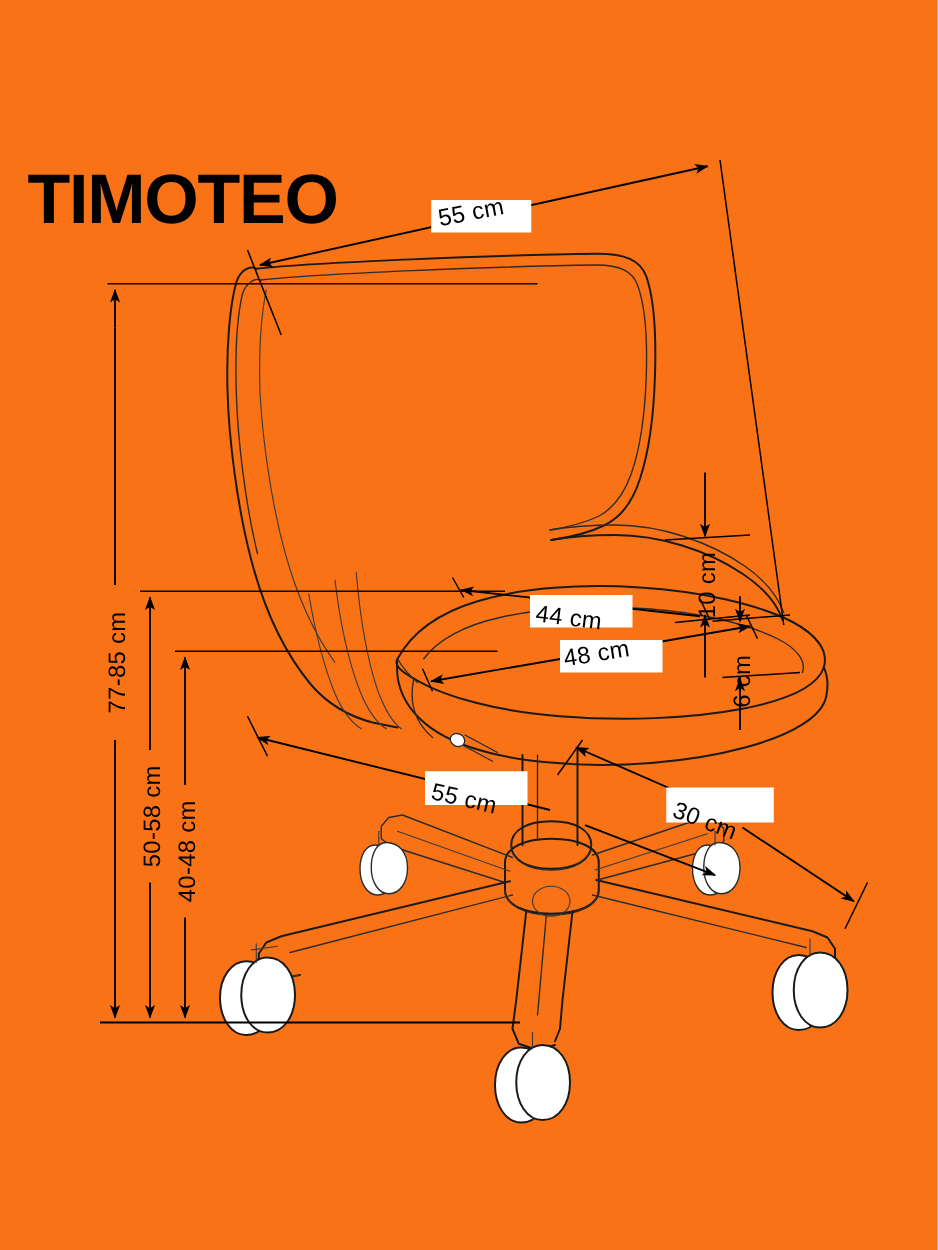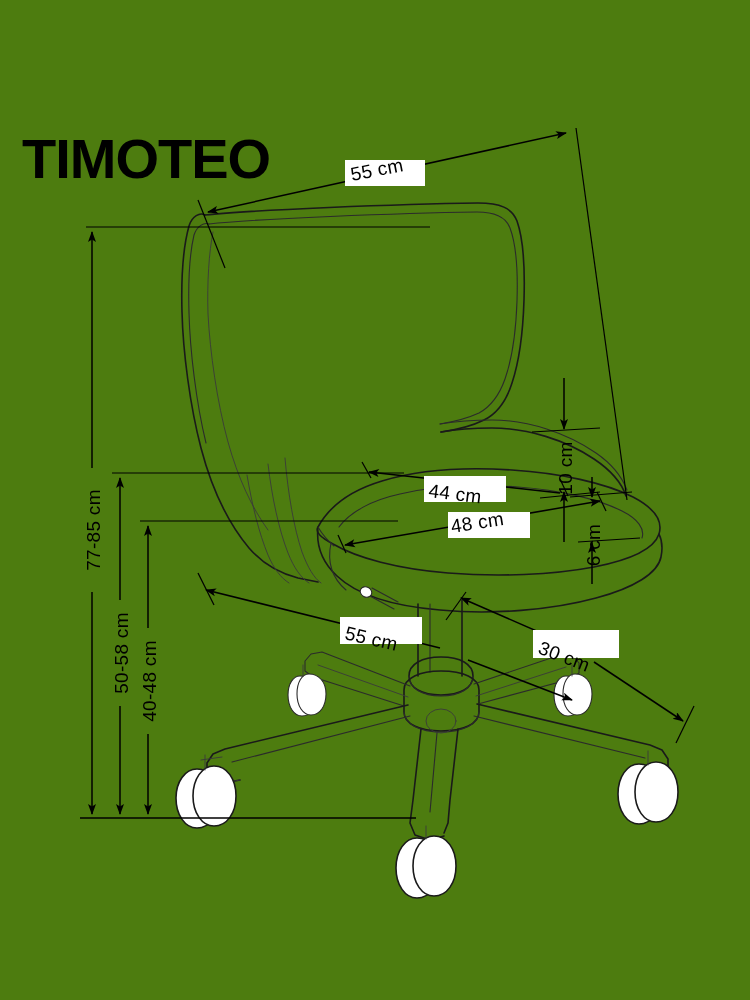--- a/index.html
+++ b/index.html
@@ -11,21 +11,21 @@
     width: 750px;
     height: 1000px;
     font-family: "Liberation Sans", sans-serif;
     overflow: hidden;
     position: relative;
   }
   #sheet {
     position: relative;
     width: 750px;
     height: 1000px;
-    background: #4d7c0f;
+    background: #f97316;
   }
   svg#drawing {
     position: absolute;
     top: 0;
     left: 0;
     width: 750px;
     height: 1000px;
     display: block;
   }
   .outline {

